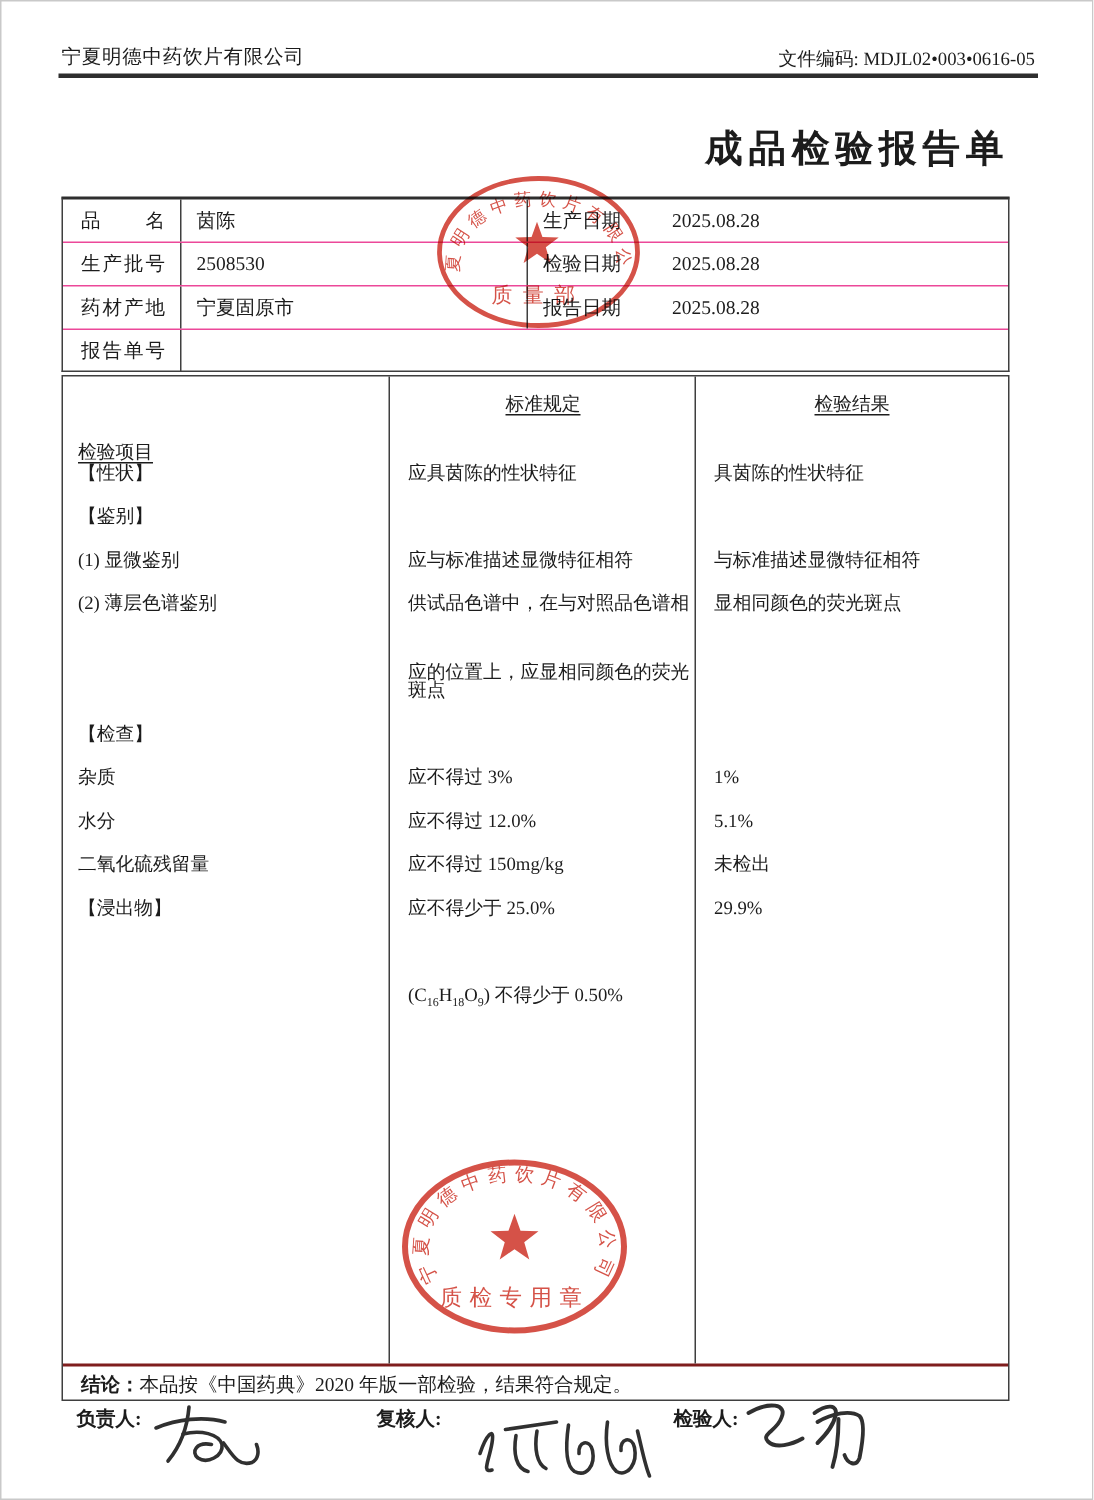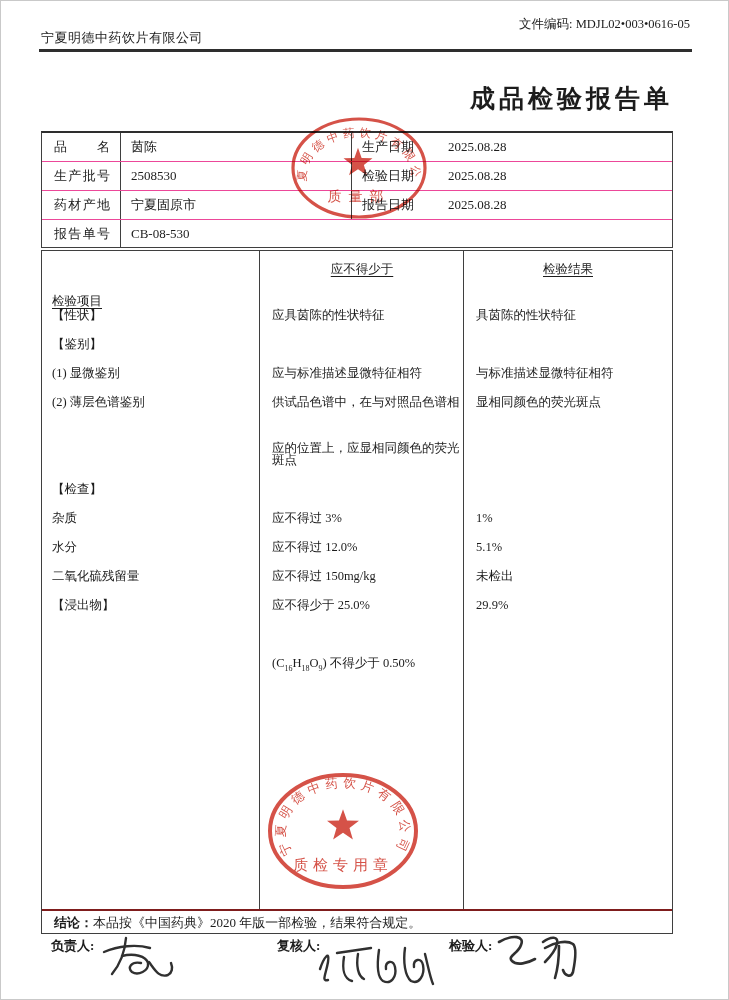--- a/index.html
+++ b/index.html
@@ -4,21 +4,21 @@
 <style>
   * { margin:0; padding:0; box-sizing:border-box; }
   html,body { background:#ffffff; }
   body { width:729px; height:1000px; position:relative;
          font-family:"Liberation Serif","DejaVu Serif",serif; color:#1c1c1c; }
   .page { position:absolute; left:0; top:0; width:729px; height:1000px;
           background:#fff; border:1px solid #c9c9c9; overflow:hidden; }
 
   
   .hdr-company { position:absolute; left:40px; top:28px; font-size:13px; letter-spacing:.5px; }
-  .hdr-code    { position:absolute; right:38px; top:15px; font-size:12.5px; }
+  .hdr-code    { position:absolute; right:38px; top:30px; font-size:12.5px; }
   .hdr-rule    { position:absolute; left:38px; top:48px; width:653px; height:3px; background:#2e2e2e; }
 
   .doc-title { position:absolute; left:40px; top:81px; width:632px; text-align:right;
                font-size:25px; font-weight:bold; letter-spacing:4px; }
 
   
   .info-table { position:absolute; left:40px; top:130px; width:632px; height:117px;
                 border:1px solid #3f3f3f; border-top:2px solid #2e2e2e; font-size:13px; }
   .irow { display:flex; height:29px; line-height:28px; border-bottom:1px solid #ec4899; }
   .irow:last-child { height:28px; border-bottom:none; }
@@ -50,21 +50,21 @@
                    padding-left:12px; font-size:13px; }
   .mt-conclusion .clabel { font-weight:bold; }
 
   
   .stamp { position:absolute; mix-blend-mode:multiply; opacity:.88; }
   .stamp-top    { left:283px; top:110px; }
   .stamp-bottom { left:262px; top:768px; }
 
   
   .sig-label { position:absolute; top:936px; font-size:13px; font-weight:600; }
-  .sig-label-resp { left:50px; } .sig-label-rev { left:276px; } .sig-label-insp { left:448px; }
+  .sig-label-resp { left:50px; } .sig-label-rev { left:250px; } .sig-label-insp { left:448px; }
   .sig { position:absolute; }
   .sig1 { left:95px;  top:931px; }
   .sig2 { left:312px; top:934px; }
   .sig3 { left:492px; top:927px; }
 </style>
 </head>
 <body>
 
 <div class="page">
 
@@ -102,31 +102,30 @@
       <div class="icell-value">宁夏固原市</div>
       <div class="icell-date">
         <span class="dlabel">报告日期</span>
         <span>2025.08.28</span>
       </div>
     </div>
     <div class="irow">
       <div class="icell-label">
           <div class="jlabel">报告单号</div>
         </div>
-      <div class="icell-value-wide">CB-08-530</div>
     </div>
   </div>
 
   <div class="main-table">
     <div class="mt-body">
       <div class="vline vline1"></div>
       <div class="vline vline2"></div>
       <div class="mt-head">
         <div class="mh mh1">检验项目</div>
-        <div class="mh mh2">应不得少于</div>
+        <div class="mh mh2">标准规定</div>
         <div class="mh mh3">检验结果</div>
       </div>
 
       <div class="mrow" style="top:50px">
           <div class="mc1">【性状】</div>
           <div class="mc2">应具茵陈的性状特征</div>
           <div class="mc3">具茵陈的性状特征</div>
         </div>
       <div class="mrow" style="top:79px">
           <div class="mc1">【鉴别】</div>

